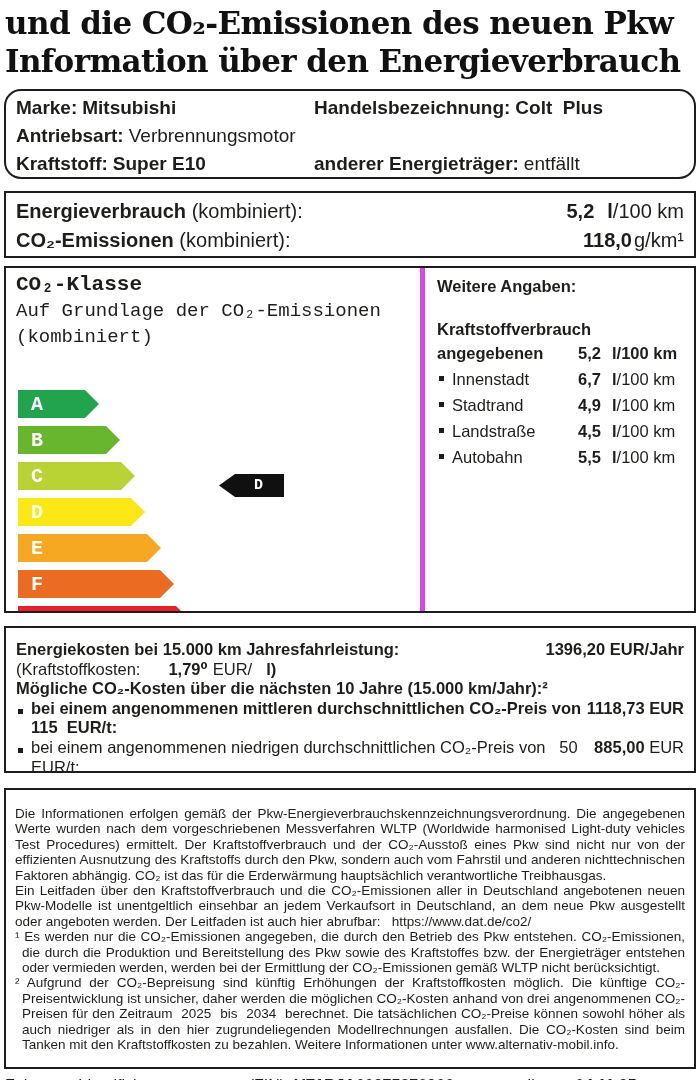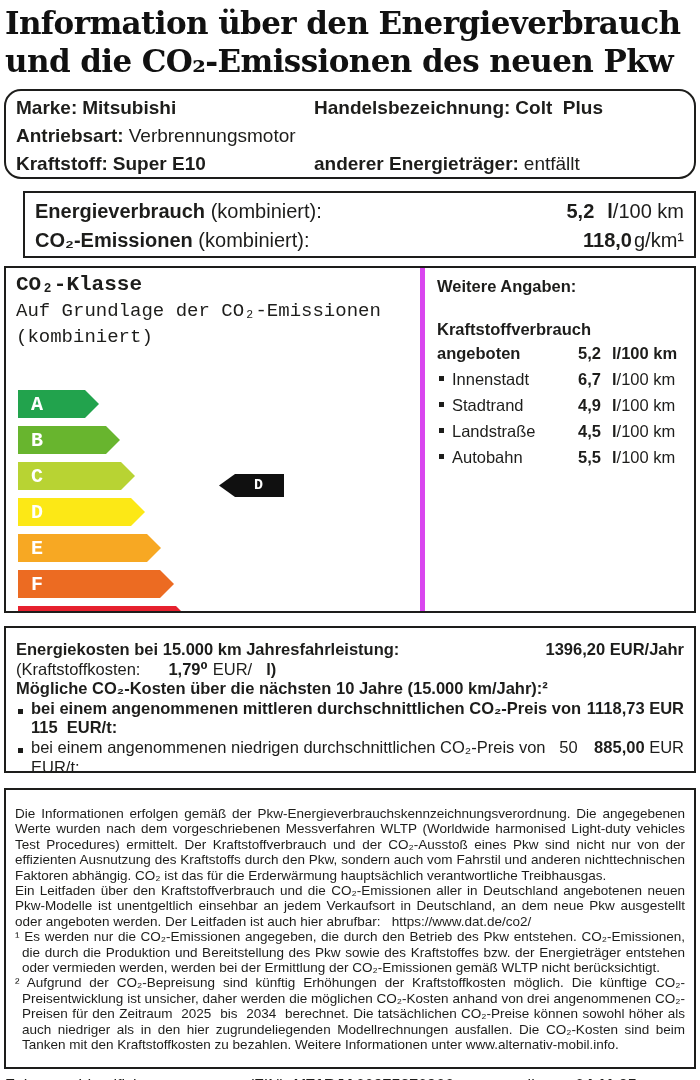--- a/index.html
+++ b/index.html
@@ -18,21 +18,21 @@
     font-weight:700;font-size:31px;line-height:38px;letter-spacing:-0.6px;
     margin:2px 0 9px 1px;color:#111;
   }
 
   
   .vehicle{height:90px;padding:3px 10px;font-size:19px;line-height:28px;margin-bottom:12px;border-radius:17px;}
   .vrow{display:grid;grid-template-columns:298px 1fr;}
   .vrow .lbl{font-weight:700;margin-right:5px;}
 
   
-  .consumption{height:67px;padding:4px 10px;font-size:20px;line-height:29px;margin-bottom:8px;margin-left:19px;}
+  .consumption{height:67px;padding:4px 10px;font-size:20px;line-height:29px;margin-bottom:8px;}
   .crow{display:flex;align-items:baseline;}
   .crow .left{flex:1;}
   .crow .lbl{font-weight:700;}
   .rval{display:inline-block;min-width:60px;text-align:right;font-weight:700;}
   .u-gap{margin-left:13px;}
   .u-tight{margin-left:2px;}
 
   
   .co2box{height:347px;margin-bottom:13px;display:flex;}
   .co2main{flex:1;position:relative;padding:4px 10px;box-sizing:border-box;font-family:Liberation Mono, monospace;}
@@ -79,22 +79,22 @@
   .footer{display:flex;margin-top:7px;padding:0 1px;font-size:16px;line-height:20px;}
   .footer .fin{width:487px;}
   .footer .lbl{margin-right:5px;}
 </style>
 </head>
 <body>
 
 <div class="page">
 
   <div class="title">
+    <div>und die CO₂-Emissionen des neuen Pkw</div>
     <div>Information über den Energieverbrauch</div>
-    <div>und die CO₂-Emissionen des neuen Pkw</div>
   </div>
 
   <div class="box vehicle">
     <div class="vrow">
       <div><span class="lbl">Marke:</span><span class="b">Mitsubishi</span></div>
       <div><span class="lbl">Handelsbezeichnung:</span><span class="b">Colt&nbsp; Plus</span></div>
     </div>
     <div class="vrow">
       <div style="grid-column:1 / span 2;"><span class="lbl">Antriebsart:</span><span>Verbrennungsmotor</span></div>
     </div>
@@ -146,21 +146,21 @@
           </div>
       </div>
       <div class="indicator" style="background: rgb(16, 16, 16);">
           <span>D</span>
         </div>
     </div>
     <div class="sidepanel">
       <div class="sp-head">Weitere Angaben:</div>
       <div class="sp-sub">Kraftstoffverbrauch</div>
       <div class="sprow allb">
-        <span class="lab">angeboten</span>
+        <span class="lab">angegebenen</span>
         <span class="v">5,2</span>
         <span class="u">l/100 km</span>
       </div>
       <div class="sprow">
         <span class="blt"></span>
         <span class="lab">Innenstadt</span>
         <span class="v">6,7</span>
         <span class="u"><span class="b">l</span><span>/100 km</span></span>
       </div>
       <div class="sprow">

